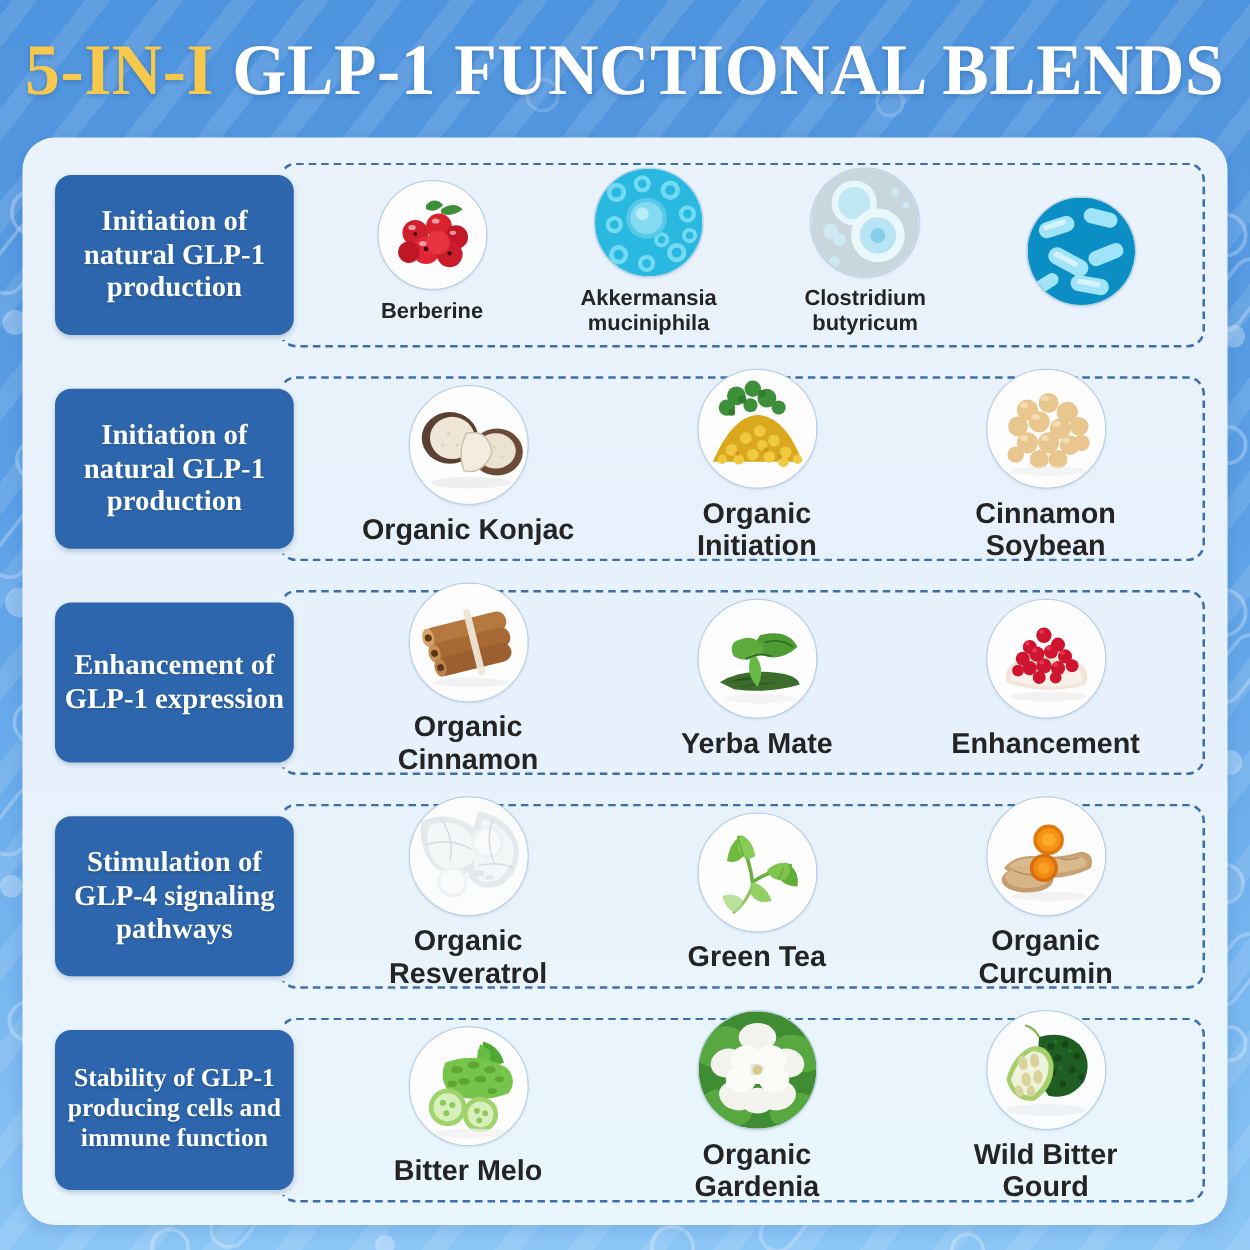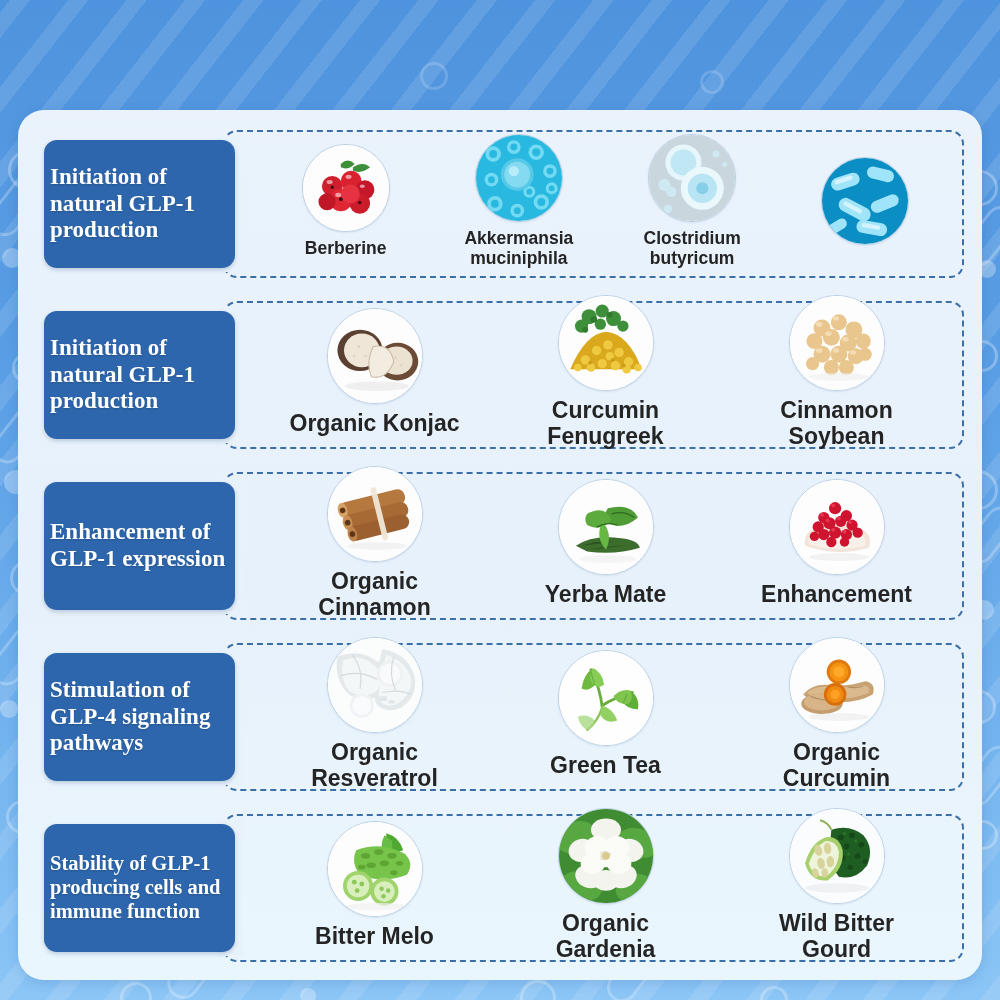--- a/index.html
+++ b/index.html
@@ -98,21 +98,21 @@
     position:absolute;left:186px;top:14px;width:26px;bottom:10px;
     background:#e8f2fb;
   }
 
   .label{
     position:relative;z-index:3;
     width:191px;margin:18px 0 14px 13px;
     background:#2d66ac;
     border-radius:13px;
     display:flex;align-items:center;justify-content:center;
-    text-align:left;
+    text-align:center;
     box-shadow:0 2px 4px rgba(20,60,120,0.22);
     flex:none;
   }
   .label span{
     display:block;
     color:#ffffff;
     font-family:"Liberation Serif", serif;
     font-weight:bold;
     font-size:23px;
     line-height:1.17;
@@ -188,20 +188,25 @@
     <u style="left:-18px;top:190px;width:62px;height:26px;"></u>
     <u style="left:-14px;top:420px;width:58px;height:24px;"></u>
     <u style="left:-16px;top:640px;width:60px;height:26px;"></u>
     <u style="left:956px;top:220px;width:62px;height:26px;"></u>
     <u style="left:958px;top:520px;width:58px;height:24px;"></u>
     <u style="left:954px;top:760px;width:62px;height:26px;"></u>
     <u style="left:160px;top:952px;width:64px;height:26px;"></u>
     <u style="left:600px;top:958px;width:60px;height:24px;"></u>
   </div>
 
+  <div class="header">
+    <div class="title">
+      <span class="gold">5-IN-I</span><span>&nbsp;</span><span class="white">GLP-1 FUNCTIONAL BLENDS</span>
+    </div>
+  </div>
 
   <div class="card">
     <div class="rows">
 
       <div class="row r1">
         <div class="dashed"></div>
         <div class="dashmask"></div>
         <div class="label">
           <span>Initiation of
 natural GLP-1
@@ -389,21 +394,21 @@
                     <circle cx="84" cy="76" r="4"></circle>
                     <circle cx="54" cy="64" r="4.5"></circle>
                 </g>
                 <g fill="#c79512" opacity=".75">
                   <circle cx="33" cy="71" r="2"></circle>
                     <circle cx="57" cy="68" r="2"></circle>
                     <circle cx="69" cy="74" r="2"></circle>
                 </g>
               </svg>
             </div>
-            <div class="caption">Curcumin Fenugreek</div>
+            <div class="caption">Organic Initiation</div>
           </div>
 
           <div class="item">
             <div class="thumb">
               <svg viewBox="0 0 100 100">
                 <rect width="100" height="100" fill="#fdfdfd"></rect>
                 <g fill="#e8c68d">
                   <circle cx="34" cy="34" r="9"></circle>
                     <circle cx="52" cy="28" r="8.5"></circle>
                     <circle cx="68" cy="36" r="9"></circle>

